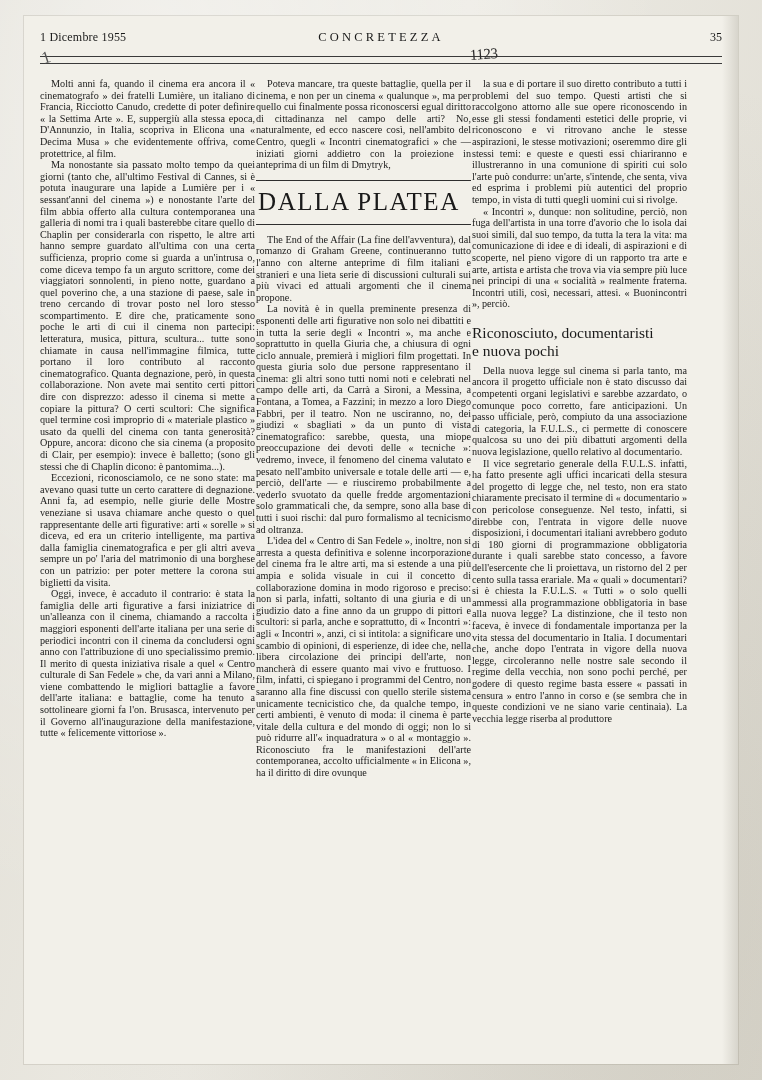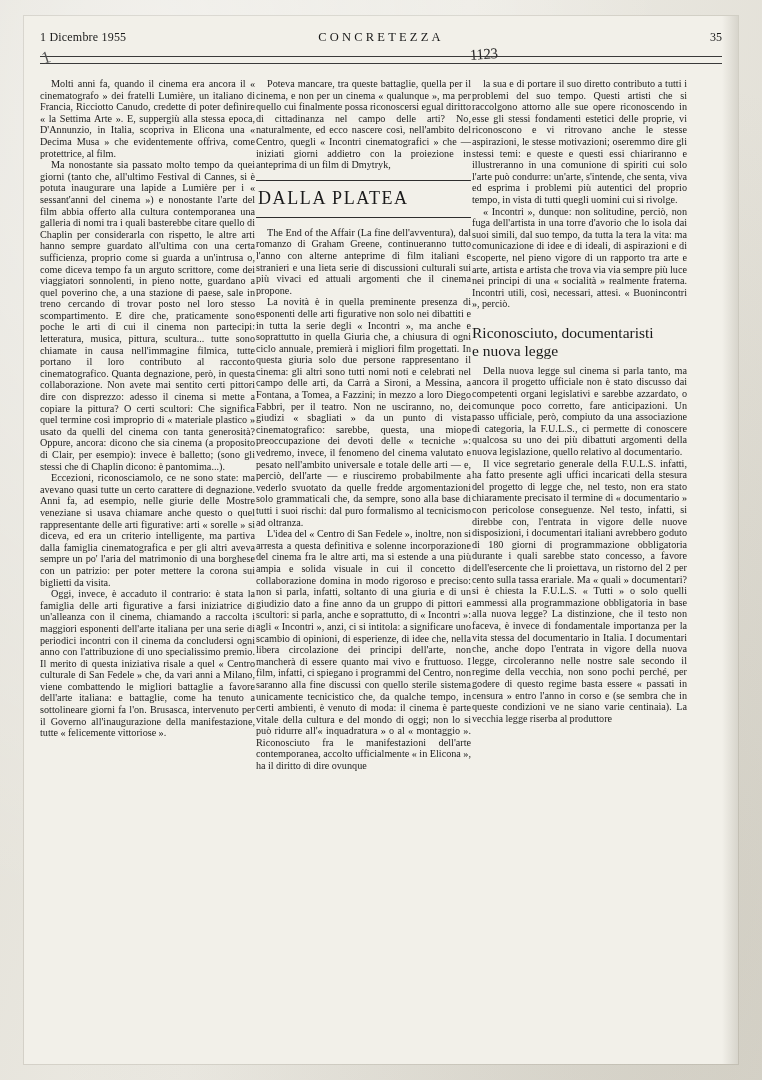--- a/index.html
+++ b/index.html
@@ -133,21 +133,21 @@
   }
 
   
   .banner {
     margin: 9px 0 9px 0;
     border-top: 1px solid #2e2e2e;
     border-bottom: 1px solid #2e2e2e;
     padding: 7px 0 8px 0;
   }
   .banner .banner-title {
-    font-size: 18px;
+    font-size: 25px;
     letter-spacing: 1.6px;
     text-align: left;
     padding-left: 2px;
   }
 
   .subhead {
     font-size: 15.5px;
     margin: 14px 0 5px 0;
     text-align: left;
     line-height: 18px;
@@ -206,21 +206,21 @@
         <p class="body">La novità è in quella preminente presenza di esponenti delle arti figurative non solo nei dibattiti e in tutta la serie degli « Incontri », ma anche e soprattutto in quella Giuria che, a chiusura di ogni ciclo annuale, premierà i migliori film progettati. In questa giuria solo due persone rappresentano il cinema: gli altri sono tutti nomi noti e celebrati nel campo delle arti, da Carrà a Sironi, a Messina, a Fontana, a Tomea, a Fazzini; in mezzo a loro Diego Fabbri, per il teatro. Non ne usciranno, no, dei giudizi « sbagliati » da un punto di vista cinematografico: sarebbe, questa, una miope preoccupazione dei devoti delle « tecniche »: vedremo, invece, il fenomeno del cinema valutato e pesato nell'ambito universale e totale delle arti — e, perciò, dell'arte — e riusciremo probabilmente a vederlo svuotato da quelle fredde argomentazioni solo grammaticali che, da sempre, sono alla base di tutti i suoi rischi: dal puro formalismo al tecnicismo ad oltranza.</p>
         <p class="body">L'idea del « Centro di San Fedele », inoltre, non si arresta a questa definitiva e solenne incorporazione del cinema fra le altre arti, ma si estende a una più ampia e solida visuale in cui il concetto di collaborazione domina in modo rigoroso e preciso: non si parla, infatti, soltanto di una giuria e di un giudizio dato a fine anno da un gruppo di pittori e scultori: si parla, anche e soprattutto, di « Incontri »: agli « Incontri », anzi, ci si intitola: a significare uno scambio di opinioni, di esperienze, di idee che, nella libera circolazione dei principi dell'arte, non mancherà di essere quanto mai vivo e fruttuoso. I film, infatti, ci spiegano i programmi del Centro, non saranno alla fine discussi con quello sterile sistema unicamente tecnicistico che, da qualche tempo, in certi ambienti, è venuto di moda: il cinema è parte vitale della cultura e del mondo di oggi; non lo si può ridurre all'« inquadratura » o al « montaggio ». Riconosciuto fra le manifestazioni dell'arte contemporanea, accolto ufficialmente « in Elicona », ha il diritto di dire ovunque</p>
       </div>
 
       <div class="col">
         <p class="body">la sua e di portare il suo diretto contributo a tutti i problemi del suo tempo. Questi artisti che si raccolgono attorno alle sue opere riconoscendo in esse gli stessi fondamenti estetici delle proprie, vi riconoscono e vi ritrovano anche le stesse aspirazioni, le stesse motivazioni; oseremmo dire gli stessi temi: e queste e questi essi chiariranno e illustreranno in una comunione di spiriti cui solo l'arte può condurre: un'arte, s'intende, che senta, viva ed esprima i problemi più autentici del proprio tempo, in vista di tutti quegli uomini cui si rivolge.</p>
         <p class="body">« Incontri », dunque: non solitudine, perciò, non fuga dell'artista in una torre d'avorio che lo isola dai suoi simili, dal suo tempo, da tutta la tera la vita: ma comunicazione di idee e di ideali, di aspirazioni e di scoperte, nel pieno vigore di un rapporto tra arte e arte, artista e artista che trova via via sempre più luce nei principi di una « socialità » realmente fraterna. Incontri utili, così, necessari, attesi. « Buonincontri », perciò.</p>
 
         <h2 class="subhead">
           <span>Riconosciuto, documentaristi</span>
-          <span class="l2">e nuova legge</span>
+          <span class="l2">e nuova pochi</span>
         </h2>
 
         <p class="body">Della nuova legge sul cinema si parla tanto, ma ancora il progetto ufficiale non è stato discusso dai competenti organi legislativi e sarebbe azzardato, o comunque poco corretto, fare anticipazioni. Un passo ufficiale, però, compiuto da una associazione di categoria, la F.U.L.S., ci permette di conoscere qualcosa su uno dei più dibattuti argomenti della nuova legislazione, quello relativo al documentario.</p>
         <p class="body">Il vice segretario generale della F.U.L.S. infatti, ha fatto presente agli uffici incaricati della stesura del progetto di legge che, nel testo, non era stato chiaramente precisato il termine di « documentario » con pericolose conseguenze. Nel testo, infatti, si direbbe con, l'entrata in vigore delle nuove disposizioni, i documentari italiani avrebbero goduto di 180 giorni di programmazione obbligatoria durante i quali sarebbe stato concesso, a favore dell'esercente che li proiettava, un ristorno del 2 per cento sulla tassa erariale. Ma « quali » documentari? si è chiesta la F.U.L.S. « Tutti » o solo quelli ammessi alla programmazione obbligatoria in base alla nuova legge? La distinzione, che il testo non faceva, è invece di fondamentale importanza per la vita stessa del documentario in Italia. I documentari che, anche dopo l'entrata in vigore della nuova legge, circoleranno nelle nostre sale secondo il regime della vecchia, non sono pochi perché, per godere di questo regime basta essere « passati in censura » entro l'anno in corso e (se sembra che in queste condizioni ve ne siano varie centinaia). La vecchia legge riserba al produttore</p>
       </div>
 
     </div>
   </div>
 </div>
 

